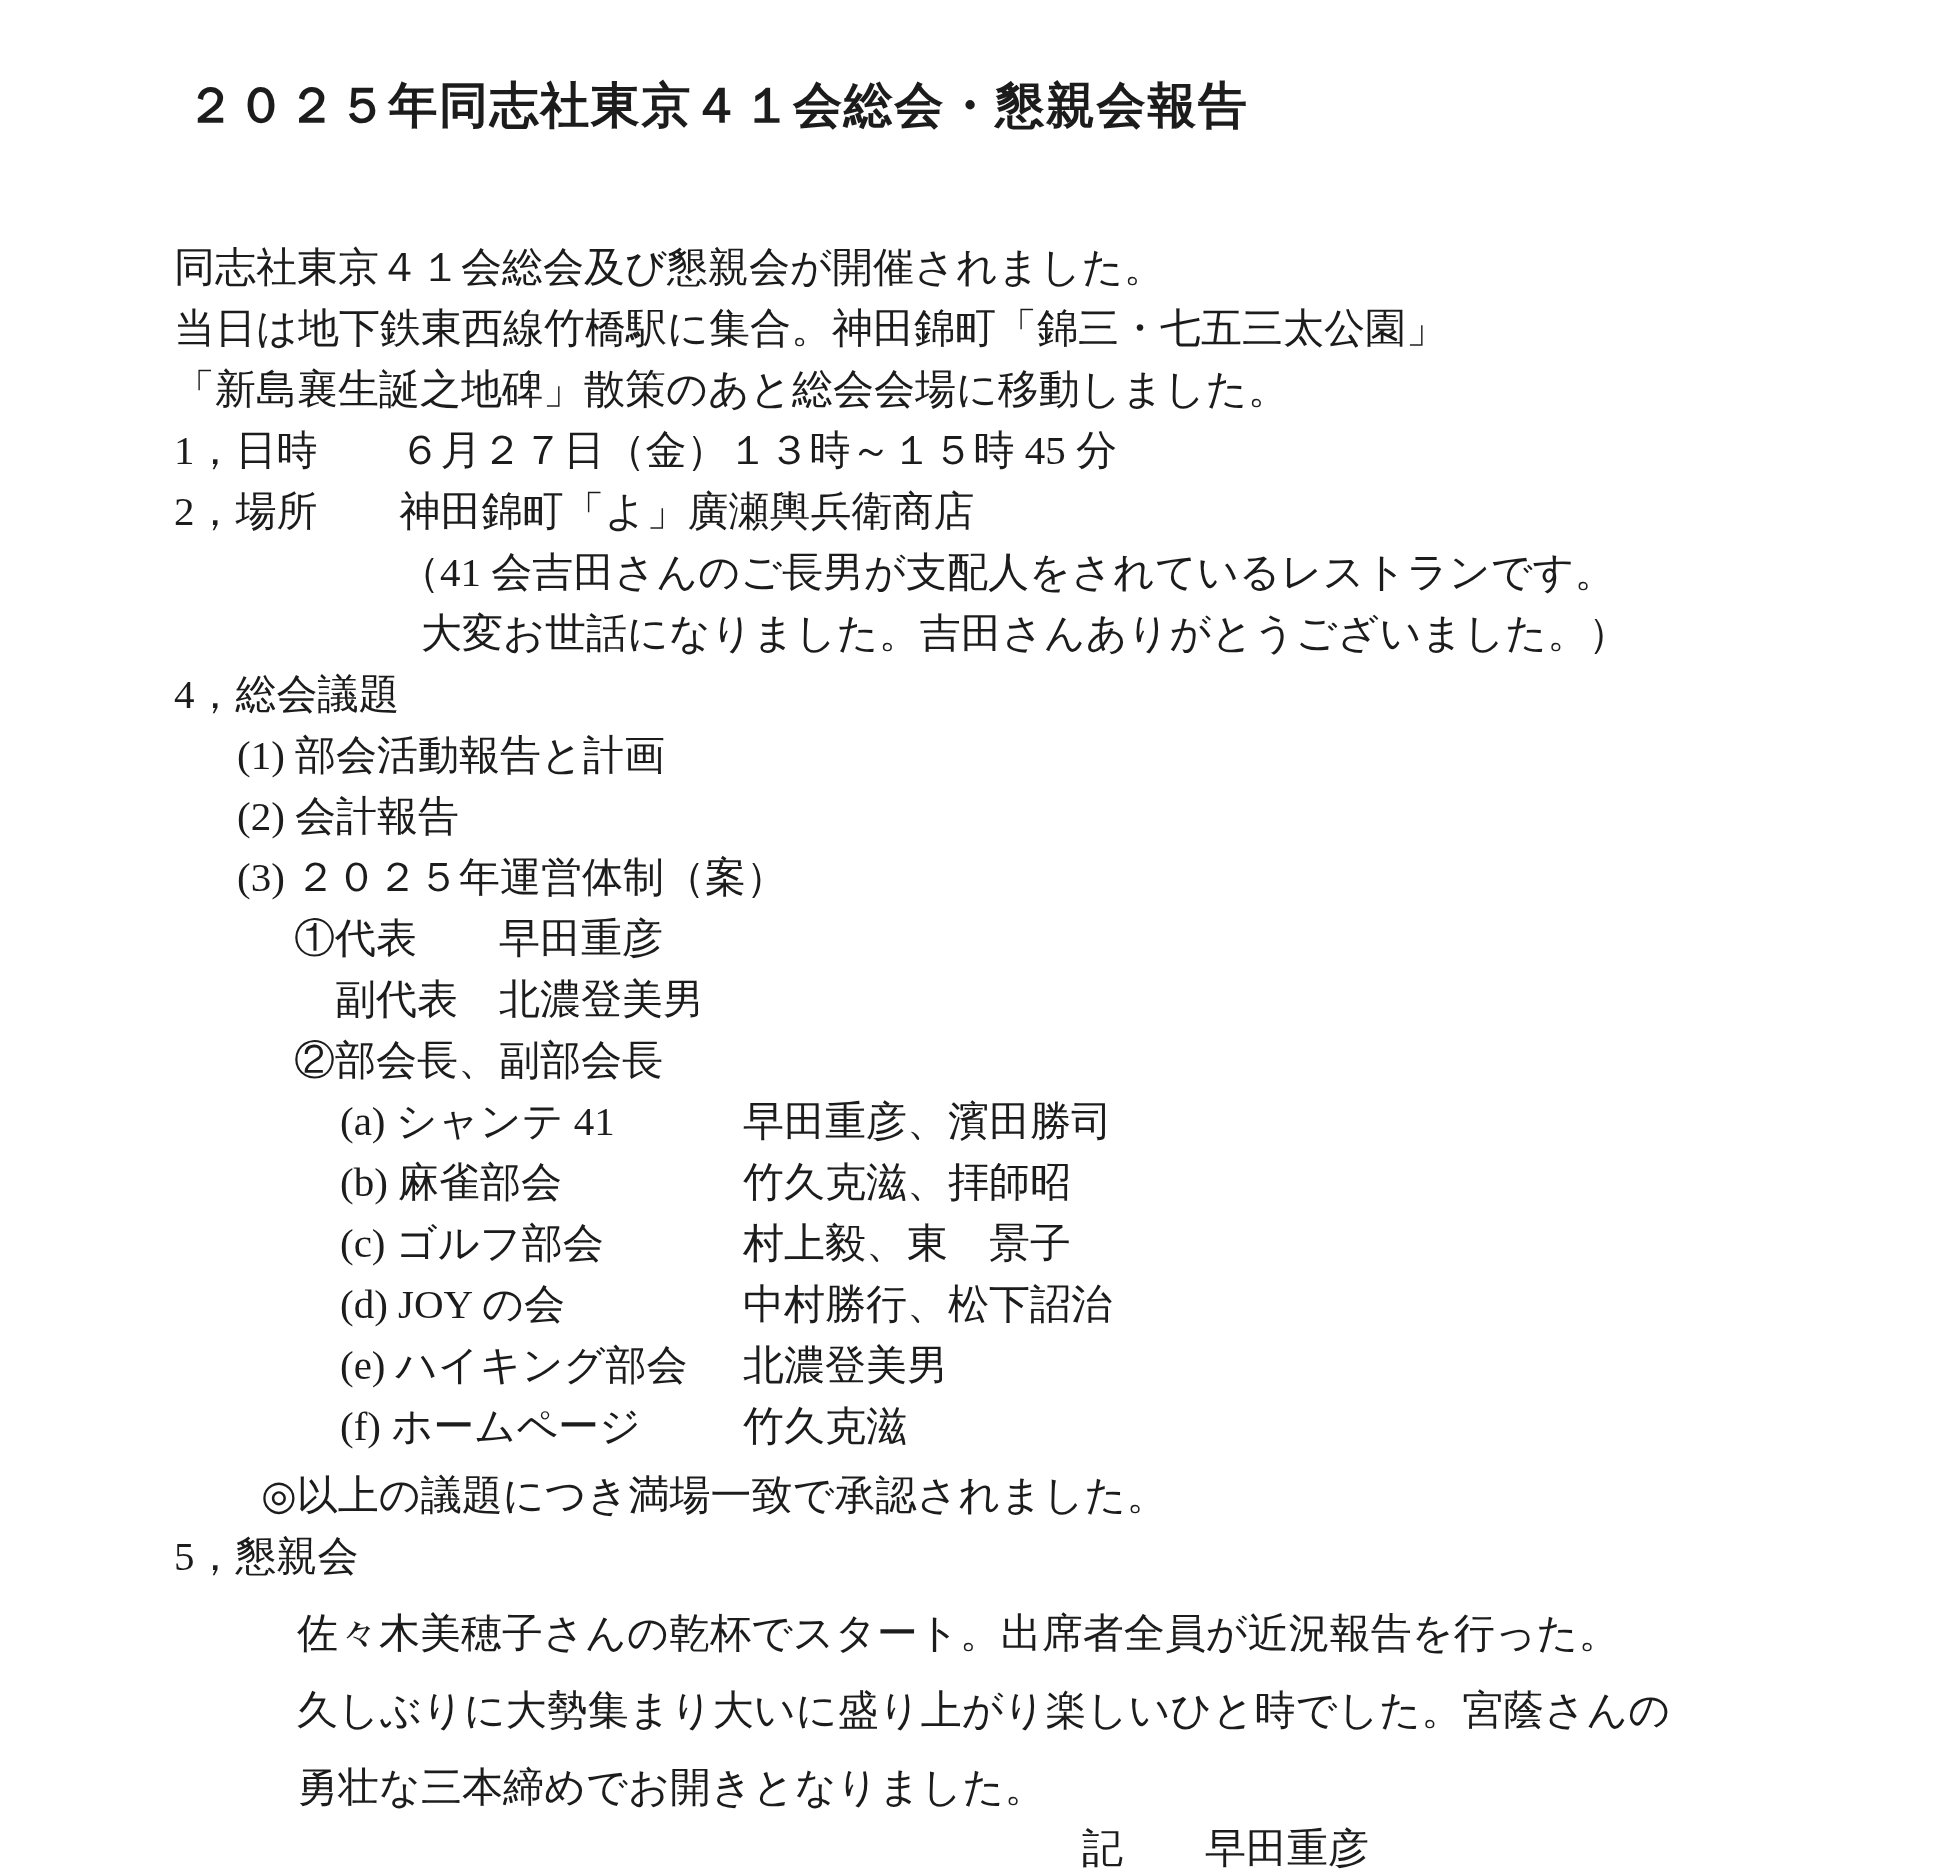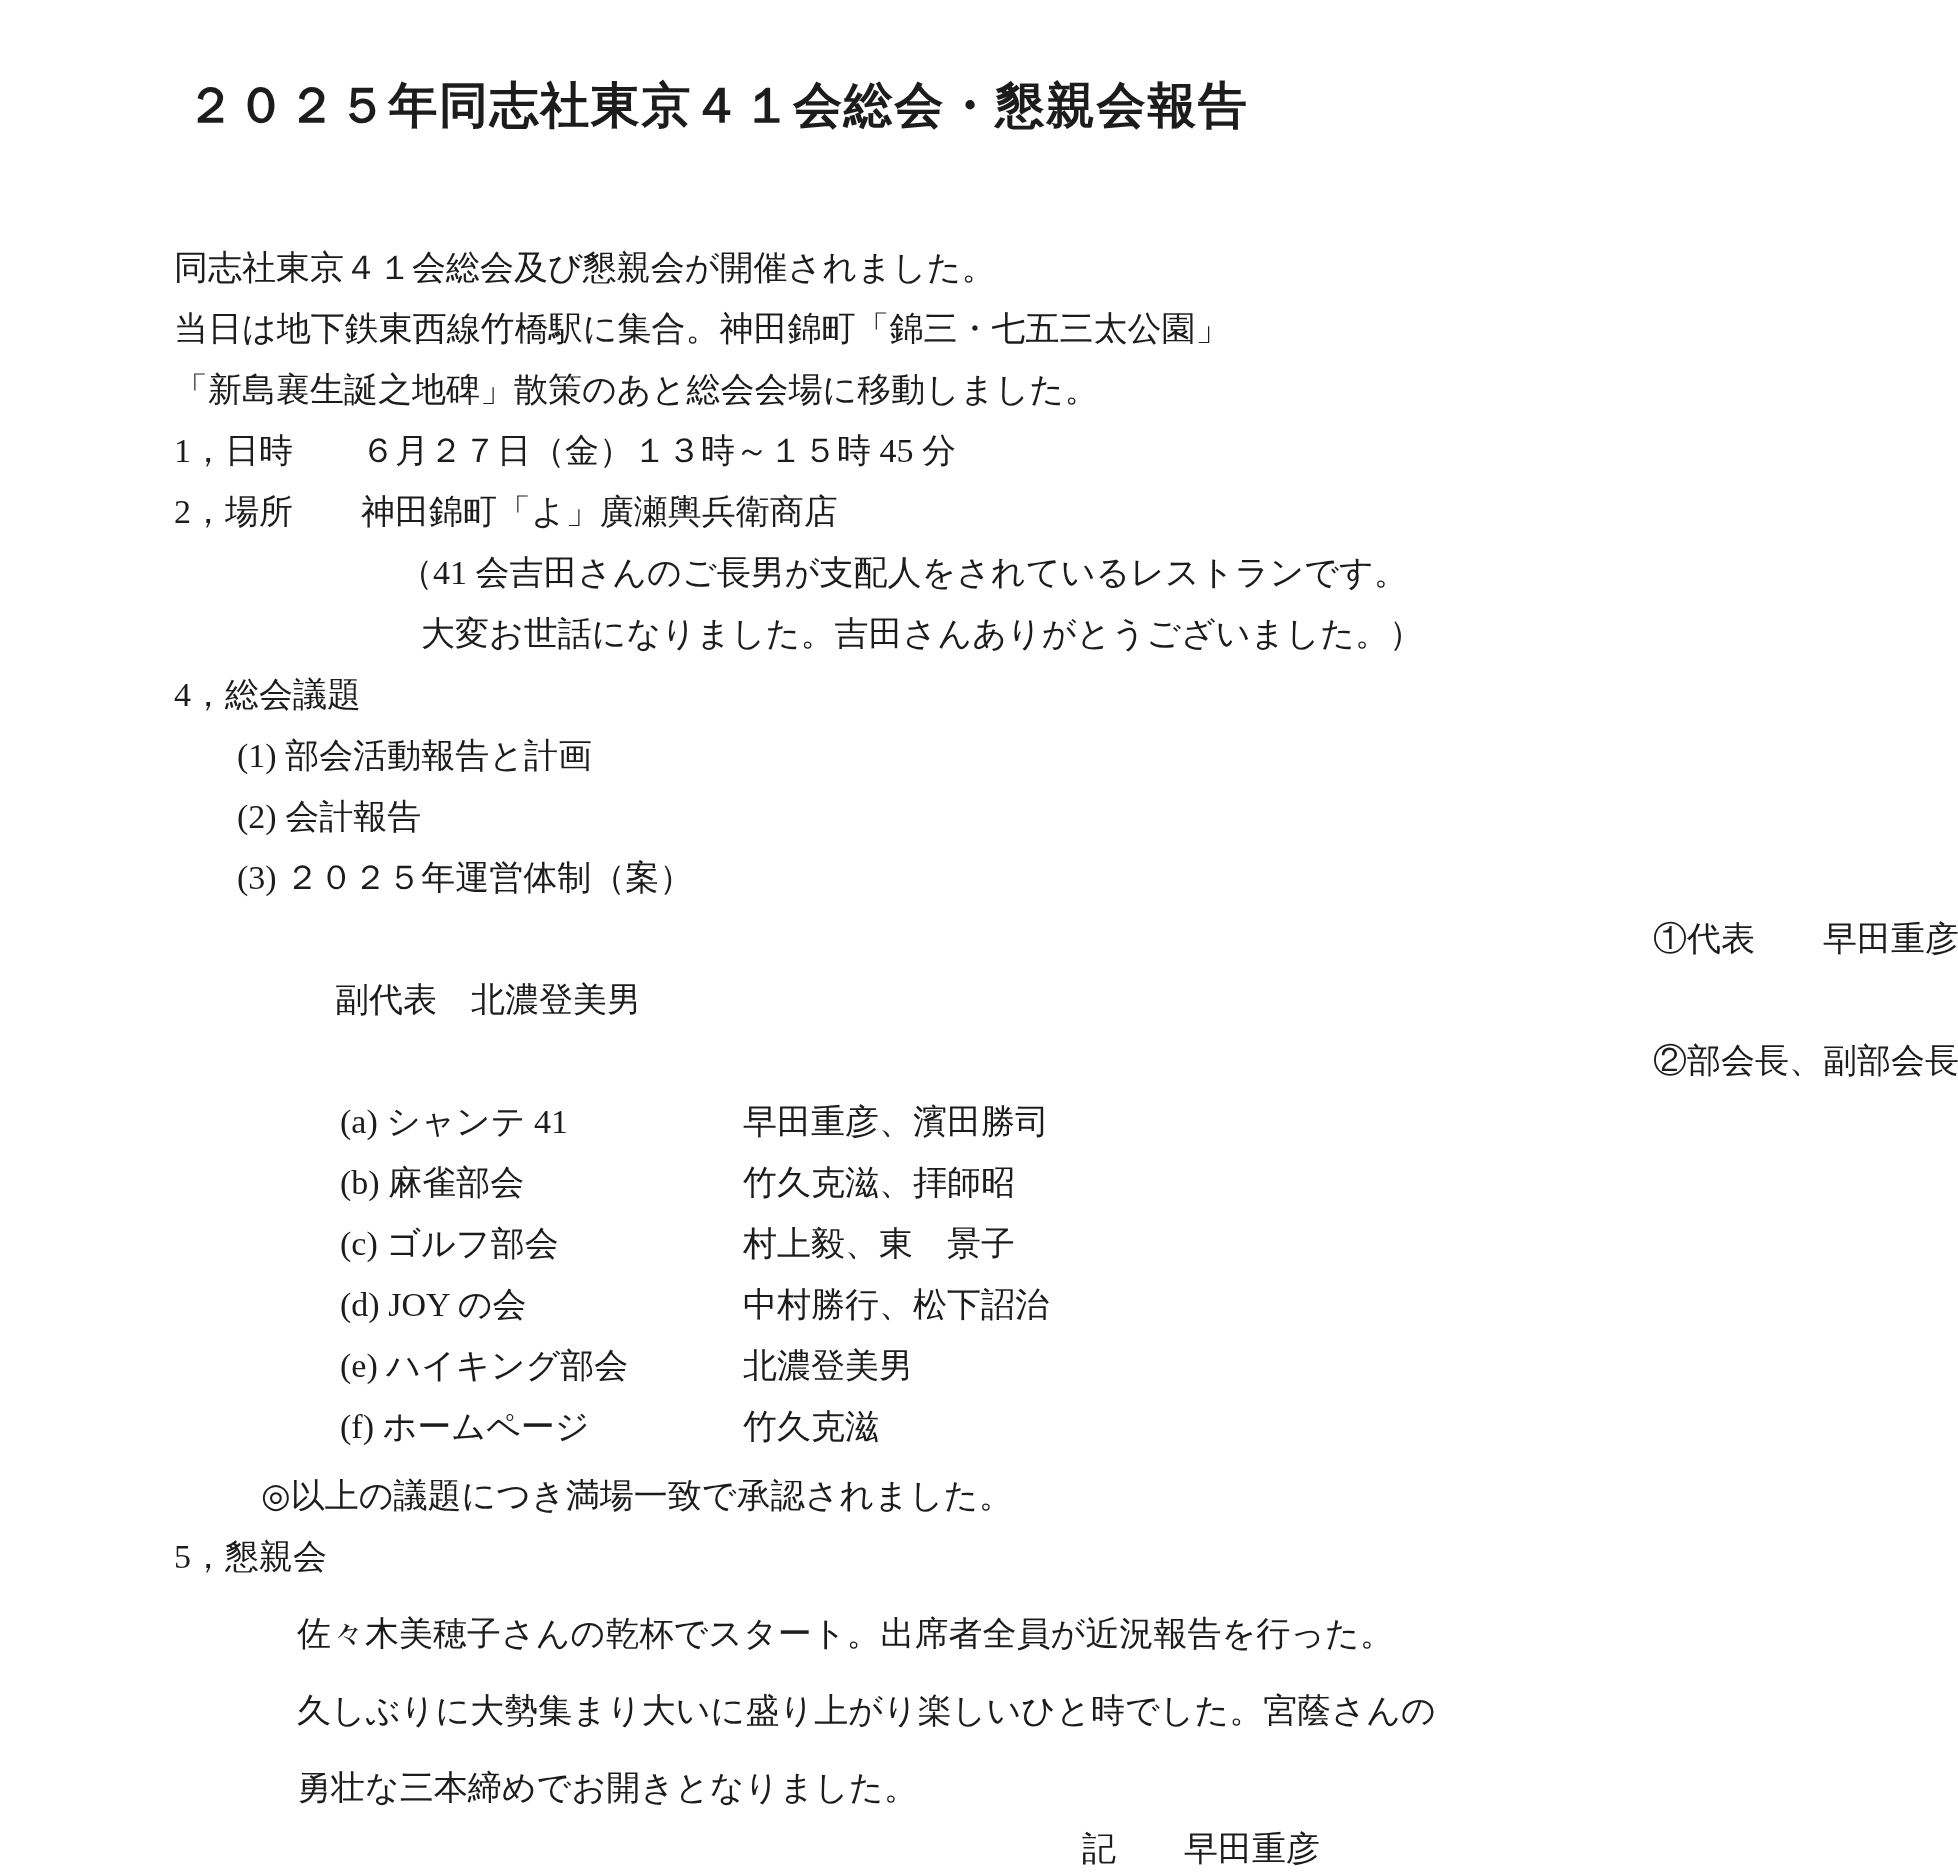--- a/index.html
+++ b/index.html
@@ -25,30 +25,30 @@
     letter-spacing: 1.6px;
     white-space: pre;
   }
   .body-block {
     position: absolute;
     left: 0;
     top: 237px;
     width: 1959px;
   }
   .line {
-    font-size: 34px;
+    font-size: 41px;
     line-height: 61px;
     white-space: pre;
   }
   
   .ind-margin   { margin-left: 174px; }  
   .ind-note1    { margin-left: 399px; }  
   .ind-note2    { margin-left: 421px; }  
   .ind-agenda   { margin-left: 237px; }  
-  .ind-circled  { margin-left: 294px; text-align: right; }  
+  .ind-circled  { margin-left: 294px; }  
   .ind-vice     { margin-left: 335px; }  
   .ind-group    { margin-left: 340px; }  
   .ind-approval { margin-left: 261px; margin-top: 8px; }  
   .ind-social   { margin-left: 297px; margin-top: 16px; }  
   .ind-sign     { margin-left: 1082px; } 
   .officer-row {
     display: flex;
   }
   .officer-label {
     display: inline-block;

